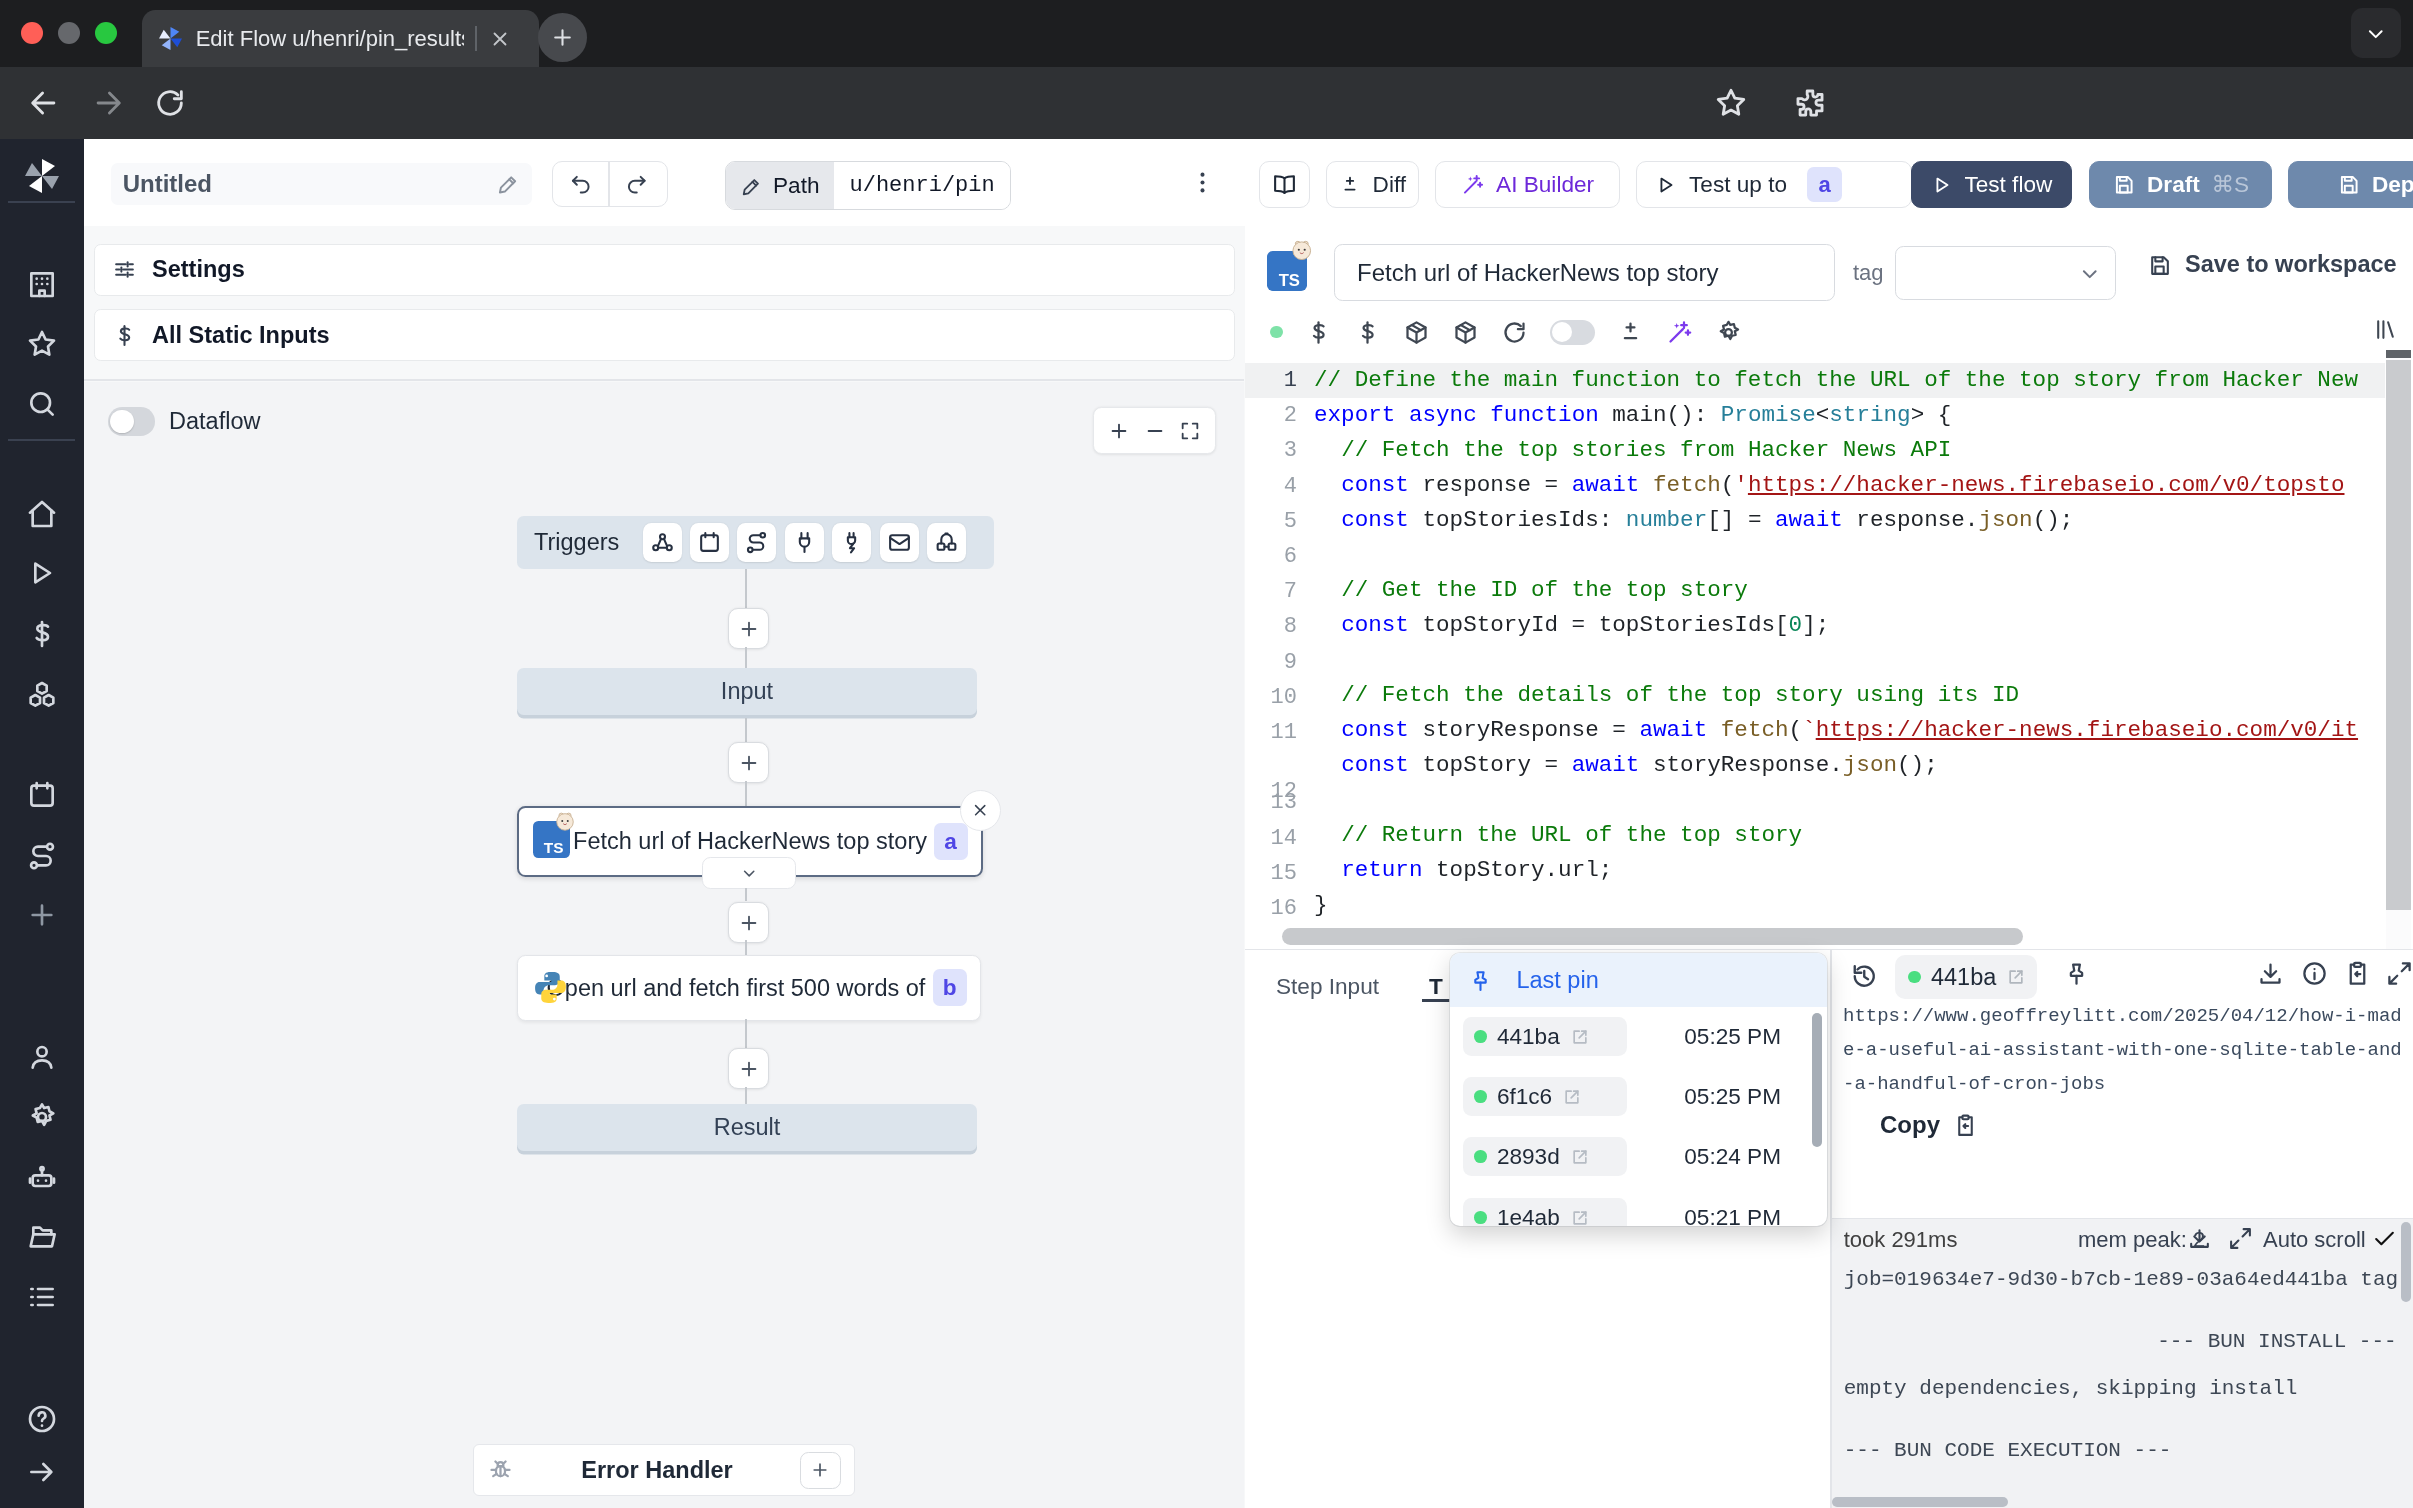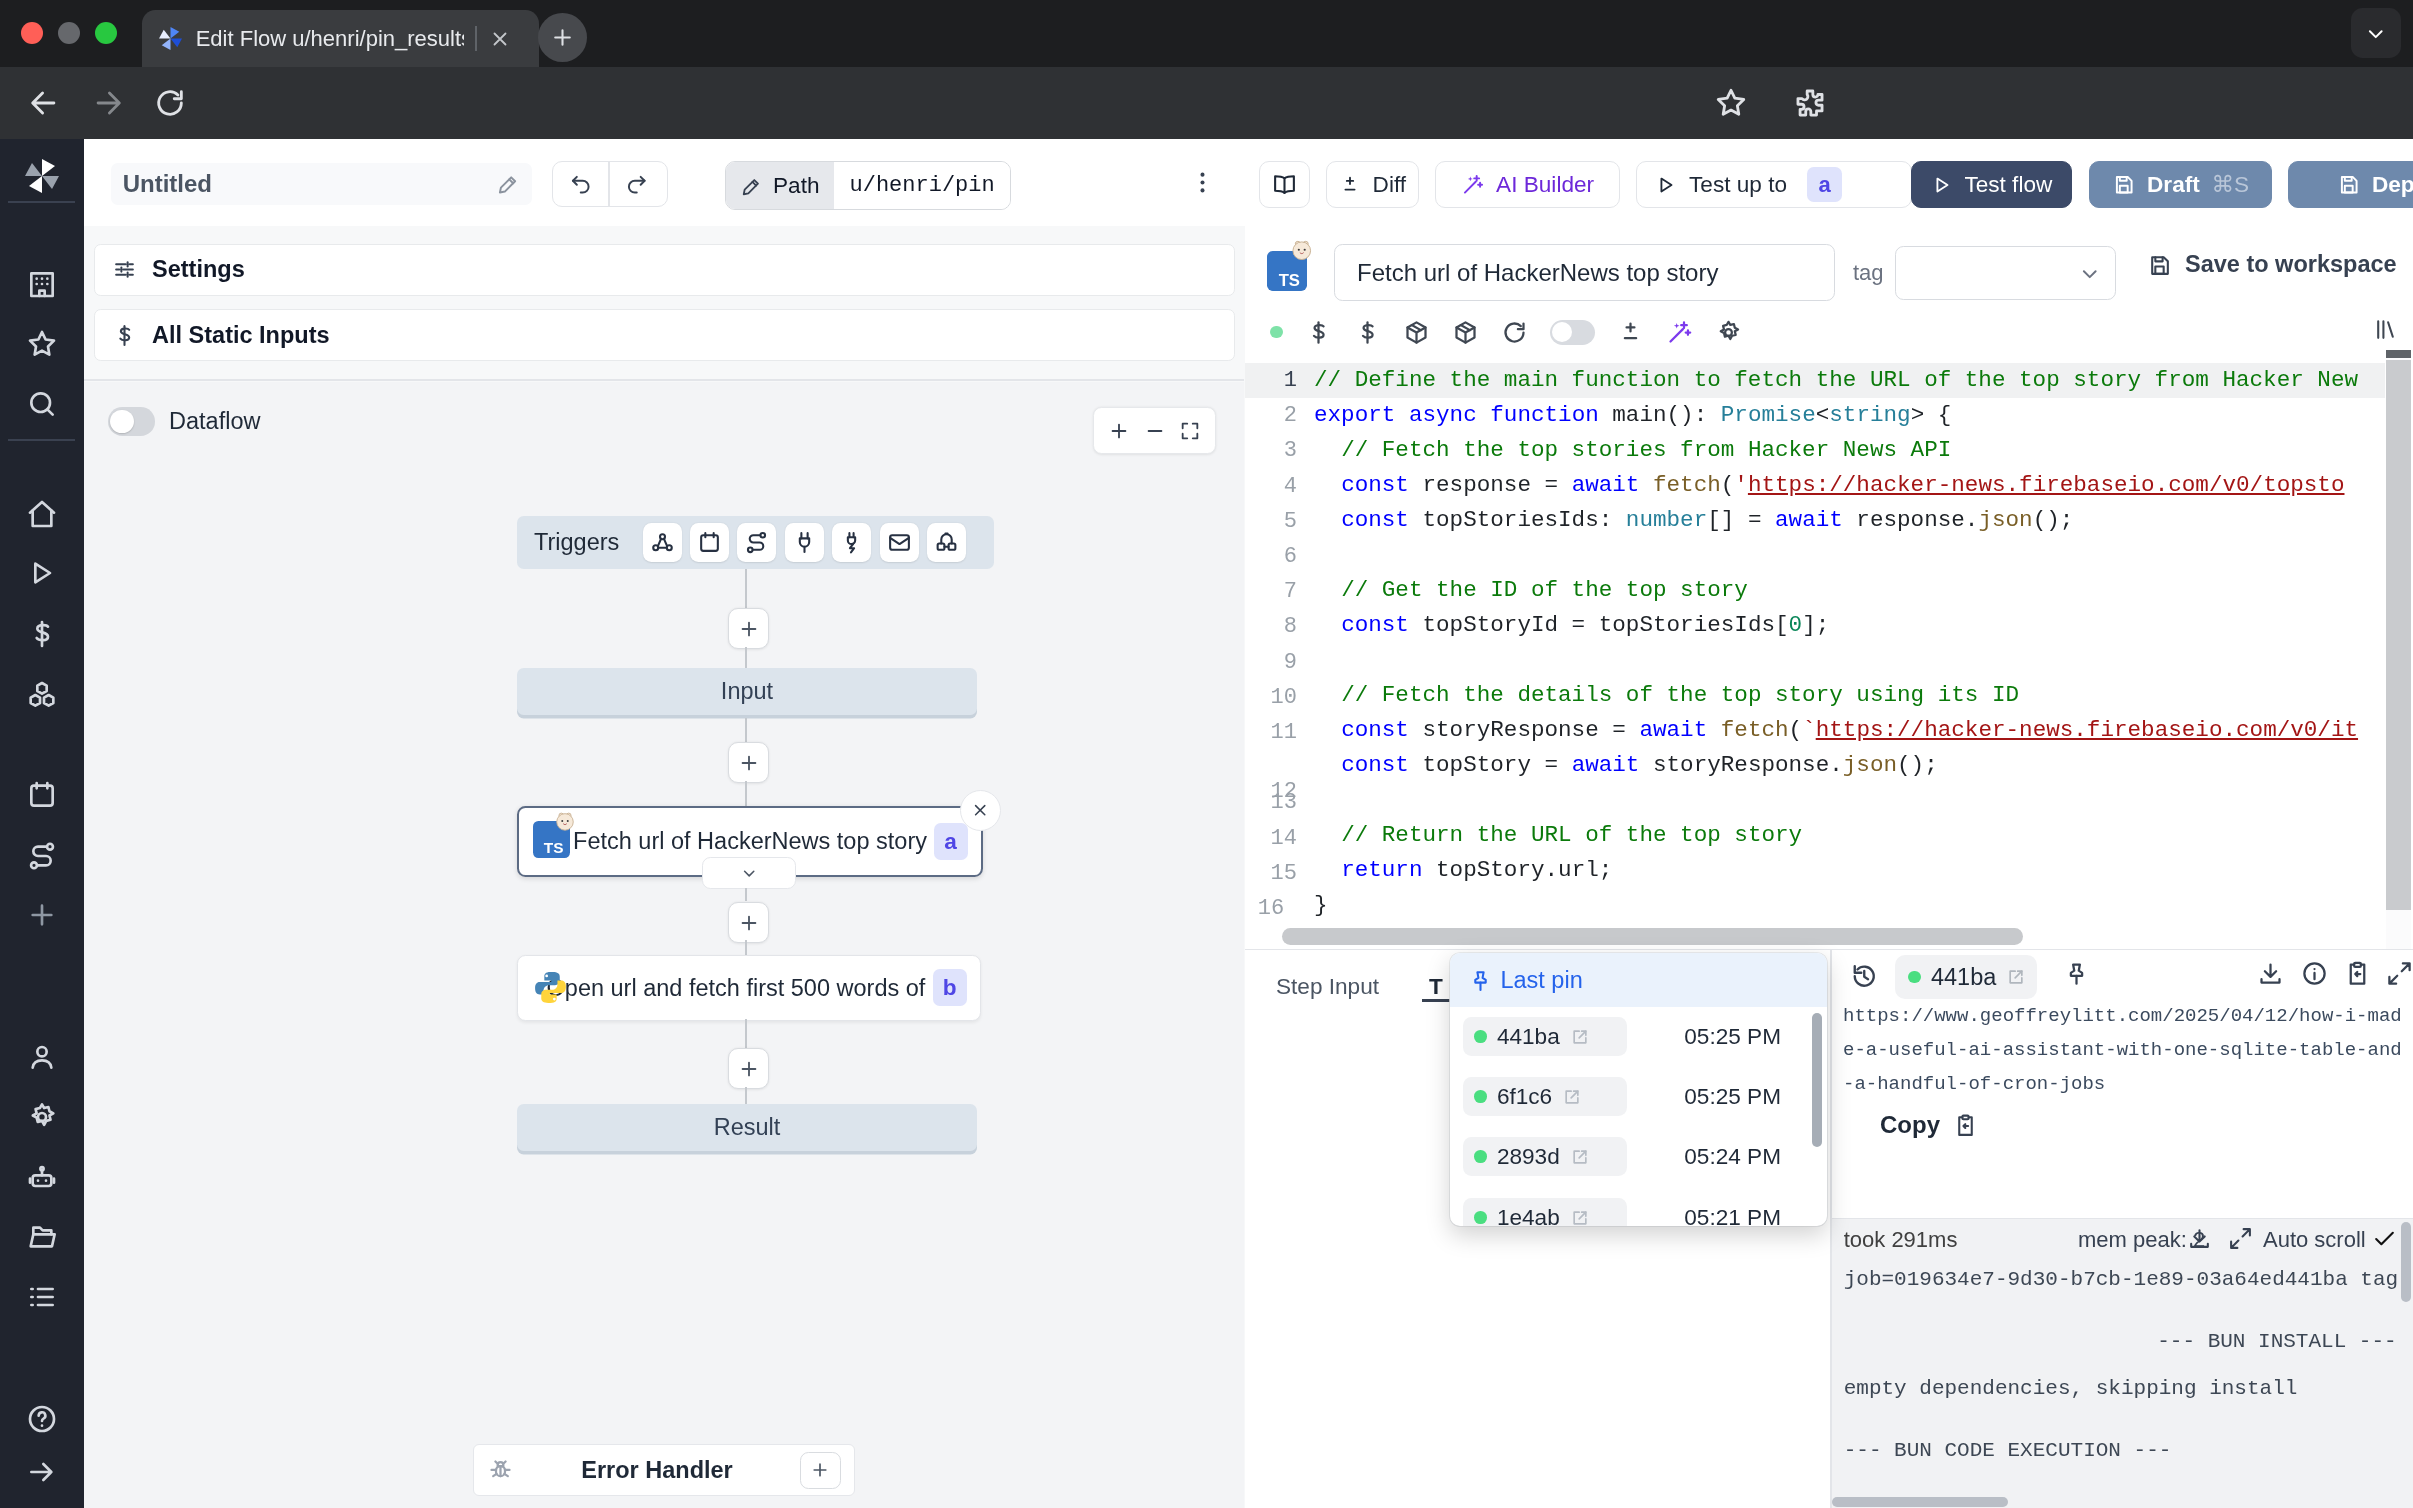--- a/index.html
+++ b/index.html
@@ -66,21 +66,21 @@
   .curline{position:absolute;left:0;width:1140px;height:35px;background:#f0f1f2;}
   
   #bottompanel{left:1245px;top:949px;width:1168px;height:559px;background:#fff;border-top:1.7px solid #e3e5e9;}
   .tab-label{font-size:22.6px;color:#4b5563;}
   #result-url{font-family:"Liberation Mono","DejaVu Sans Mono",monospace;font-size:19px;line-height:34px;color:#3b4a5e;
               word-break:break-all;width:567px;}
   .logmono{font-family:"Liberation Mono","DejaVu Sans Mono",monospace;font-size:21px;color:#3d4754;white-space:nowrap;overflow:hidden;}
   
   #pin-dropdown{left:1450px;top:953px;width:377px;height:273px;background:#fff;border-radius:10px;
                 box-shadow:0 8.4px 25px rgba(0,0,0,.18),0 0 0 0.8px #e8eaec;overflow:hidden;z-index:60;}
-  #pin-head{height:54px;background:#eaf2fc;display:flex;align-items:center;gap:7px;padding-left:18.4px;
+  #pin-head{height:54px;background:#eaf2fc;display:flex;align-items:center;gap:23px;padding-left:18.4px;
             color:var(--accent-blue);font-size:23.5px;}
   .pin-row{position:absolute;left:0;width:377px;height:60px;}
   .pin-pill{position:absolute;left:12.6px;top:10px;width:164px;height:39px;background:#f1f2f4;border-radius:8.4px;
             display:flex;align-items:center;gap:10px;padding-left:11.7px;box-sizing:border-box;font-size:22.6px;color:#1f2937;}
   .pin-time{position:absolute;right:46px;top:17px;font-size:22.6px;color:#1f2937;}
   .gdot{width:12.6px;height:12.6px;border-radius:50%;background:var(--green-dot);}
   .scroll-thumb{position:absolute;background:#b9bec6;border-radius:5.9px;}
 </style>
 </head>
 <body>
@@ -728,21 +728,21 @@
           <div class="gut" style="top: 176px;">6</div>
           <div class="gut" style="top: 211px;">7</div>
           <div class="gut" style="top: 246px;">8</div>
           <div class="gut" style="top: 282px;">9</div>
           <div class="gut" style="top: 317px;">10</div>
           <div class="gut" style="top: 352px;">11</div>
           <div class="gut" style="top: 387px; margin-top: 24px;">12</div>
           <div class="gut" style="top: 422px;">13</div>
           <div class="gut" style="top: 458px;">14</div>
           <div class="gut" style="top: 493px;">15</div>
-          <div class="gut" style="top: 528px; text-align: center;">16</div>
+          <div class="gut" style="top: 528px;">16</div>
         </div>
       <div id="code-lines" class="abs" style="left:69px;top:12.6px;width:1071px;overflow:hidden">
           <div class="code-line"><span class="tok-c">// Define the main function to fetch the URL of the top story from Hacker New</span></div>
           <div class="code-line"><span class="tok-k">export</span><span class="tok-d"> </span><span class="tok-k">async</span><span class="tok-d"> </span><span class="tok-k">function</span><span class="tok-d"> main(): </span><span class="tok-t">Promise</span><span class="tok-d">&lt;</span><span class="tok-t">string</span><span class="tok-d">&gt; {</span></div>
           <div class="code-line"><span class="tok-d">  </span><span class="tok-c">// Fetch the top stories from Hacker News API</span></div>
           <div class="code-line"><span class="tok-d">  </span><span class="tok-k">const</span><span class="tok-d"> response = </span><span class="tok-k">await</span><span class="tok-d"> </span><span class="tok-f">fetch</span><span class="tok-d">(</span><span class="tok-s">'</span><span class="tok-su">https://hacker-news.firebaseio.com/v0/topsto</span></div>
           <div class="code-line"><span class="tok-d">  </span><span class="tok-k">const</span><span class="tok-d"> topStoriesIds: </span><span class="tok-t">number</span><span class="tok-d">[] = </span><span class="tok-k">await</span><span class="tok-d"> response.</span><span class="tok-f">json</span><span class="tok-d">();</span></div>
           <div class="code-line"></div>
           <div class="code-line"><span class="tok-d">  </span><span class="tok-c">// Get the ID of the top story</span></div>
           <div class="code-line"><span class="tok-d">  </span><span class="tok-k">const</span><span class="tok-d"> topStoryId = topStoriesIds[</span><span class="tok-n">0</span><span class="tok-d">];</span></div>

